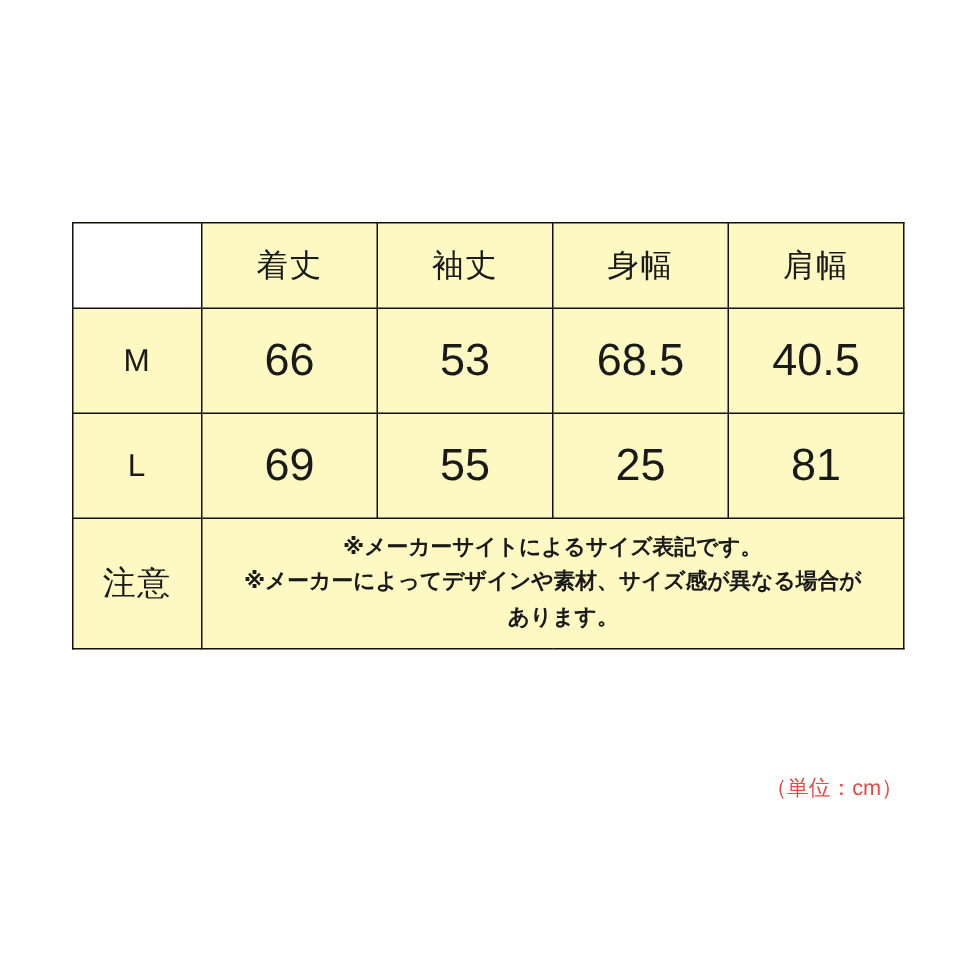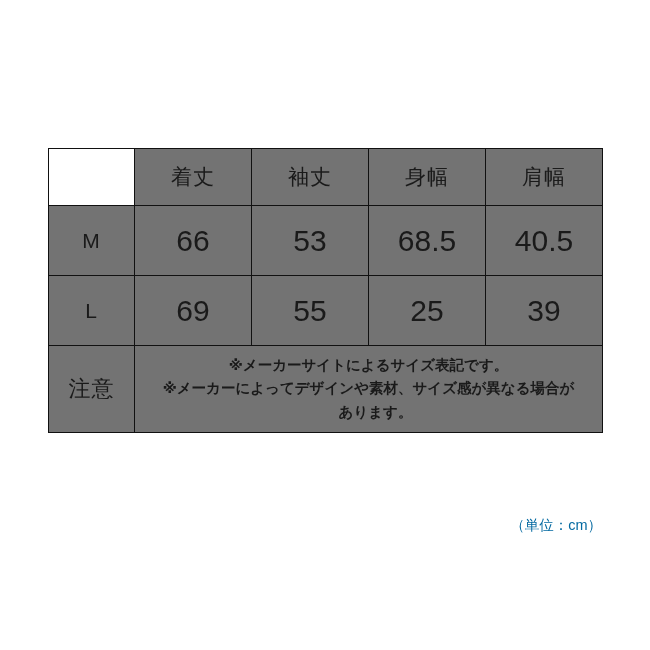--- a/index.html
+++ b/index.html
@@ -23,21 +23,21 @@
   .table-wrap {
     position: absolute;
     left: 48px;
     top: 148px;
     width: 554px;
   }
   table.size-table {
     border-collapse: collapse;
     table-layout: fixed;
     width: 554px;
-    background: #737373;
+    background: #fef9c3;
   }
   table.size-table td,
   table.size-table th {
     border: 1px solid #111111;
     text-align: center;
     vertical-align: middle;
     font-weight: normal;
     padding: 0;
   }
   col.c-label { width: 86px; }
@@ -88,21 +88,21 @@
   .note-line.indent {
     padding-left: 14px;
   }
   .unit {
     position: absolute;
     left: 48px;
     top: 516px;
     width: 554px;
     text-align: right;
     font-size: 14.5px;
-    color: #0369a1;
+    color: #ef4444;
   }
 </style>
 </head>
 <body>
 
 <div class="page">
 
   <div class="table-wrap">
     <table class="size-table">
       <colgroup>
@@ -127,21 +127,21 @@
           <td class="data-cell">53</td>
           <td class="data-cell">68.5</td>
           <td class="data-cell">40.5</td>
         </tr>
 
         <tr class="data-row">
           <td class="row-head">L</td>
           <td class="data-cell">69</td>
           <td class="data-cell">55</td>
           <td class="data-cell">25</td>
-          <td class="data-cell">39</td>
+          <td class="data-cell">81</td>
         </tr>
 
 
         <tr class="note-row">
           <td class="note-head">注意</td>
           <td class="note-body" colspan="4">
             <span class="note-line">※メーカーサイトによるサイズ表記です。</span>
             <span class="note-line">※メーカーによってデザインや素材、サイズ感が異なる場合が</span>
             <span class="note-line indent">あります。</span>
           </td>

